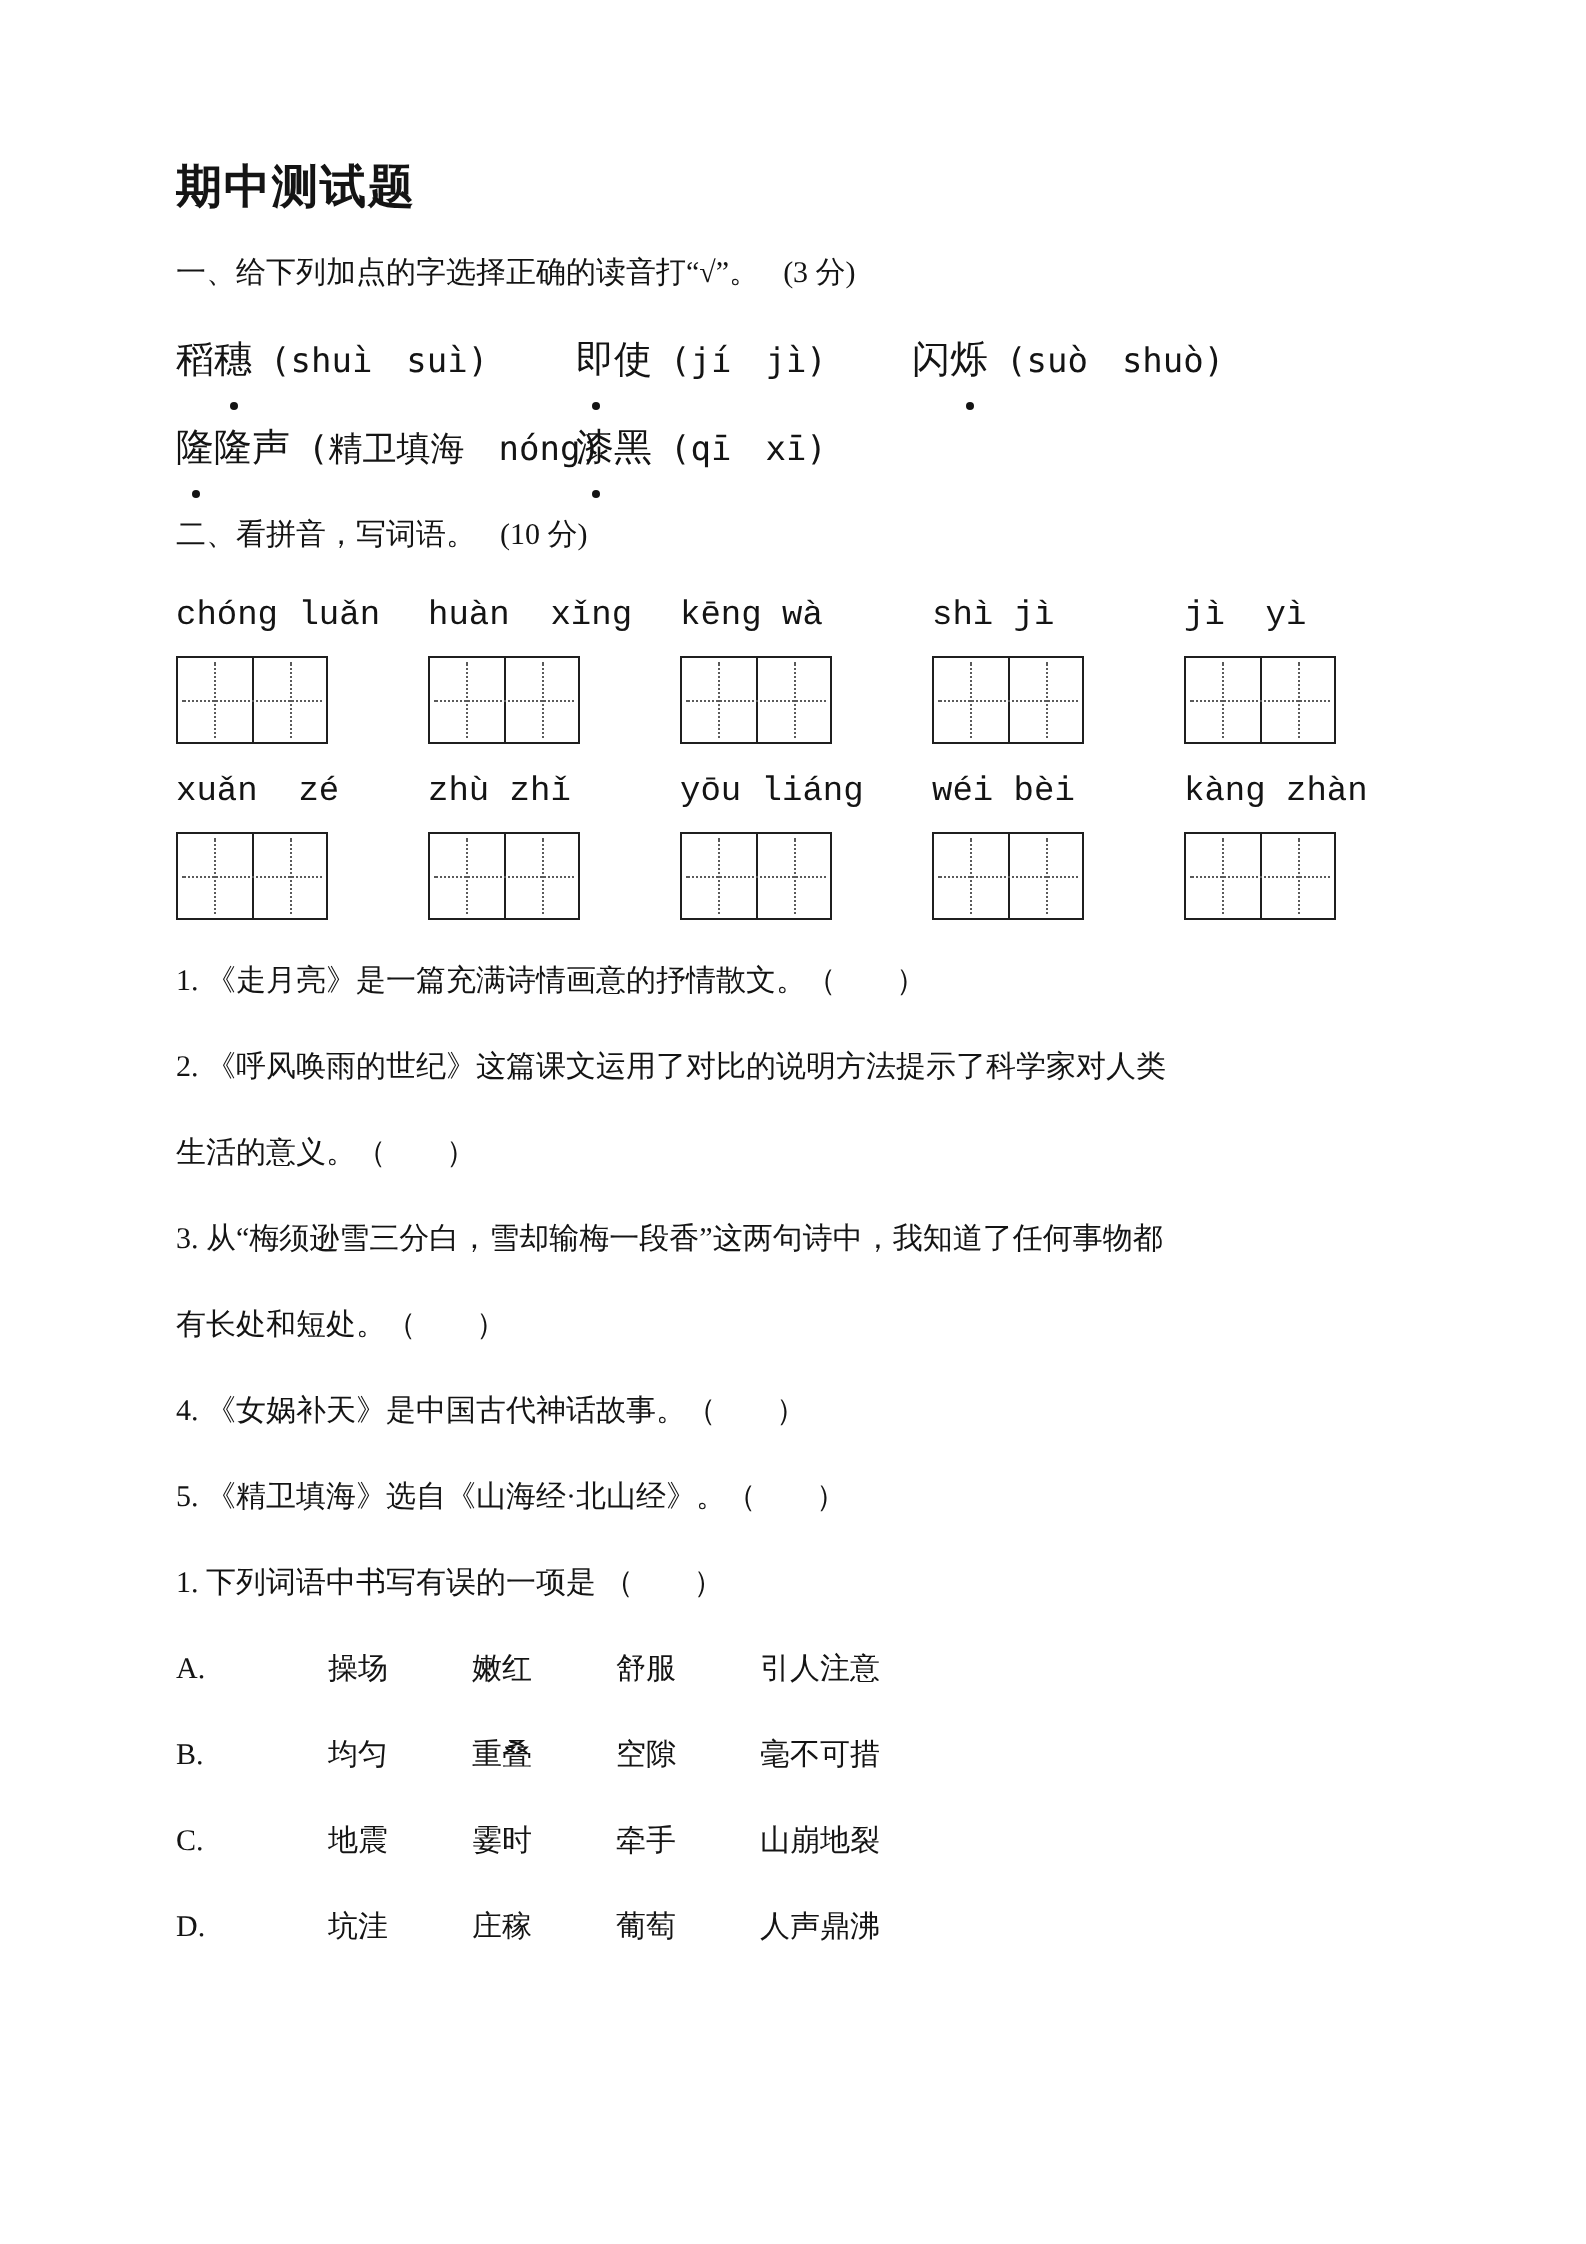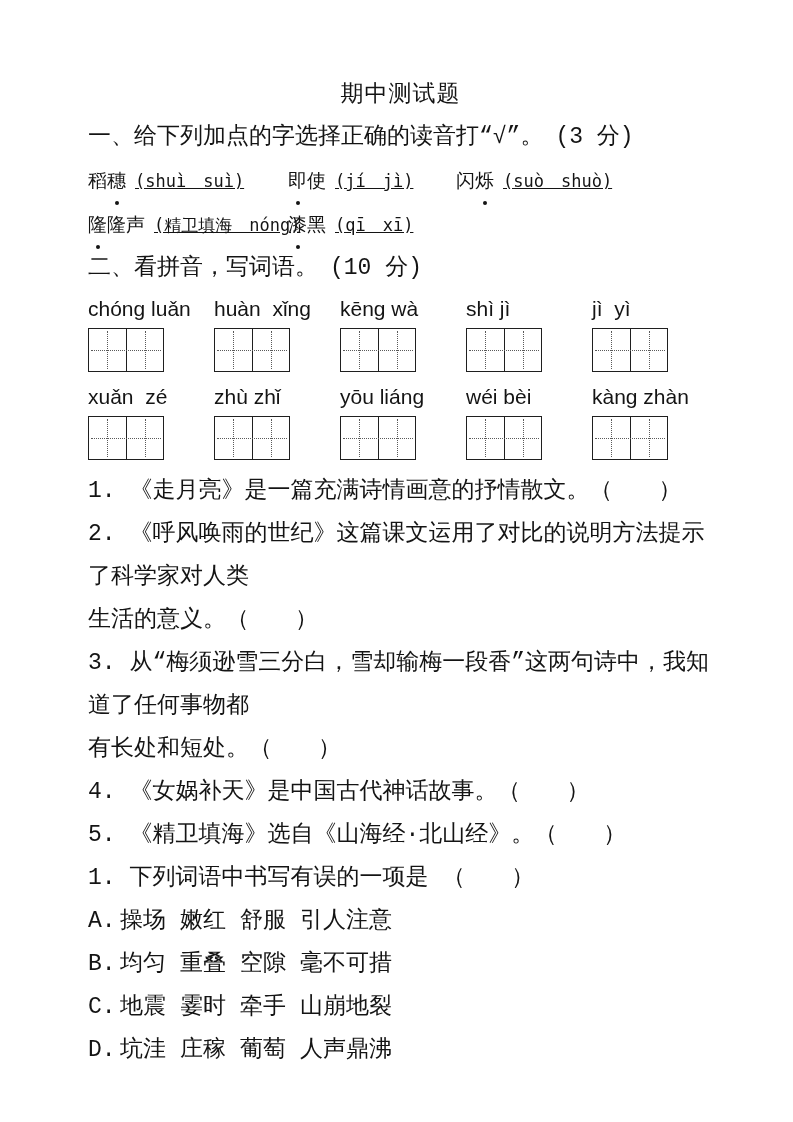--- a/index.html
+++ b/index.html
@@ -6,63 +6,63 @@
   .page{
     position:relative;
     width:793px;height:1122px;
     box-sizing:border-box;
     padding:72px 80px 0 88px;
     background:#ffffff;
     color:#141414;
     font-family:"Liberation Serif","DejaVu Serif",serif;
   }
   .title{
-    font-size:23px;line-height:44px;text-align:center;
-    letter-spacing:1px;font-weight:400;
+    font-size:23px;line-height:44px;text-align:left;
+    letter-spacing:1px;font-weight:700;
   }
   .line{
-    font-size:23px;line-height:43px;white-space:pre-wrap;font-family:Liberation Mono, monospace;
+    font-size:15px;line-height:43px;white-space:pre-wrap;
   }
   .pts{margin-left:12px;}
   
   .s1-row{display:grid;grid-template-columns:200px 168px auto;font-size:19px;line-height:43px;}
   .s1-item{white-space:pre;}
-  .s1-py{margin-left:9px;font-family:"DejaVu Sans Mono","Liberation Mono",monospace;font-size:17px;text-decoration:underline;}
+  .s1-py{margin-left:9px;font-family:"DejaVu Sans Mono","Liberation Mono",monospace;font-size:17px;}
   .dot-under{position:relative;display:inline-block;}
   .dot-under::after{
     content:"";position:absolute;left:50%;margin-left:-2px;bottom:-3px;
     width:4px;height:4px;border-radius:50%;background:#141414;
   }
   
   .s2-wrap{padding-top:4px;}
   .s2-row{display:flex;justify-content:space-between;width:578px;margin-bottom:10px;}
   .s2-col{width:74px;}
   .py{
     display:block;white-space:pre;overflow:visible;
-    font-family:Liberation Sans, sans-serif;
-    font-size:21px;line-height:30px;
+    font-family:Liberation Mono, monospace;
+    font-size:17px;line-height:30px;
   }
   .tian{
     position:relative;display:flex;
     width:74px;height:42px;margin-top:4px;
     border:1.8px solid #1f1f1f;box-sizing:content-box;background:#fff;
   }
   .tian .cell{flex:1;position:relative;}
   .tian .cell + .cell{border-left:1.8px solid #1f1f1f;}
   .tian .cell::before{
     content:"";position:absolute;top:2px;bottom:2px;left:50%;
     border-left:1.5px dotted #5a5a5a;
   }
   .tian::after{
     content:"";position:absolute;left:2px;right:2px;top:50%;
     border-top:1.5px dotted #5a5a5a;
   }
   
   .opt-label{display:inline-block;width:32px;}
-  .opt-words{display:inline-flex;gap:14px;}
+  .opt-words{display:inline-flex;gap:42px;margin-left:44px;}
 </style>
 </head>
 <body>
 
 <div class="page">
 
   <div class="title">期中测试题</div>
 
   <div>
     <div class="line"><span>一、给下列加点的字选择正确的读音打“√”。</span><span class="pts">(3 分)</span></div>

